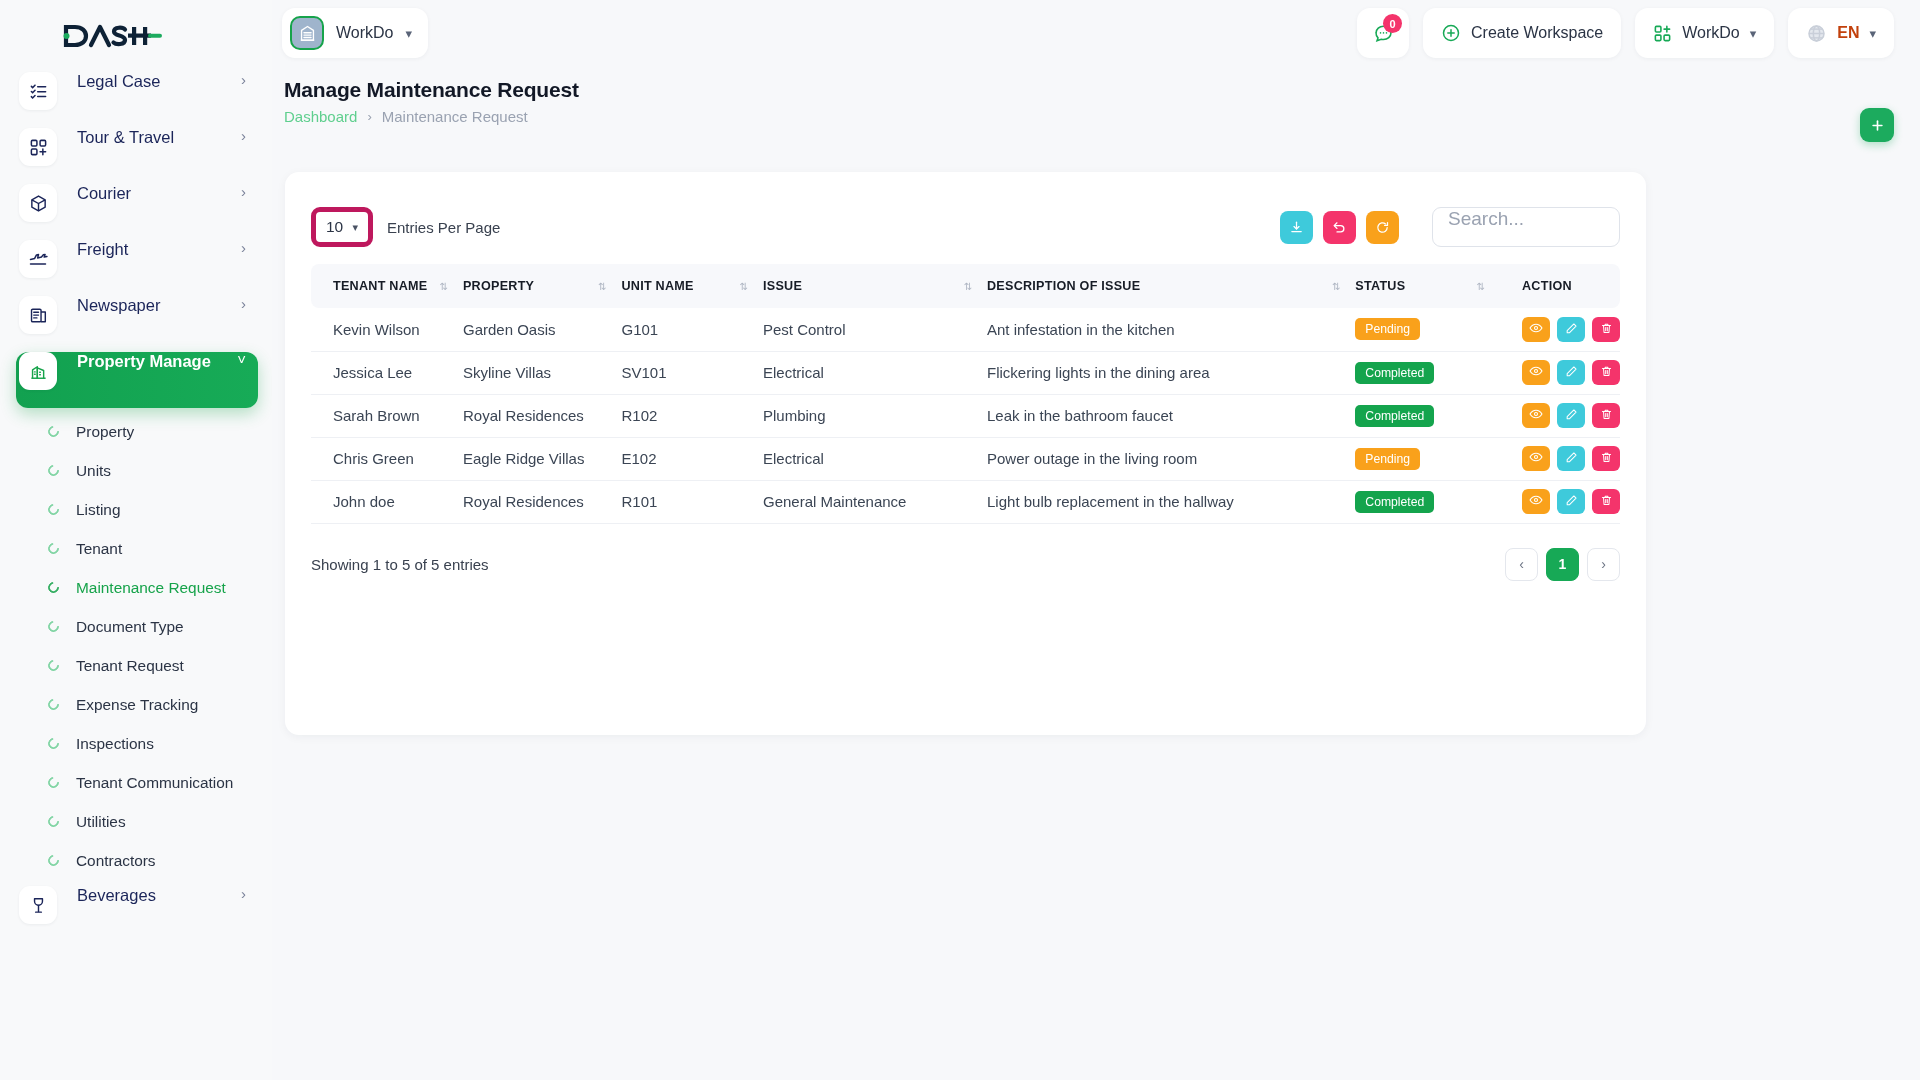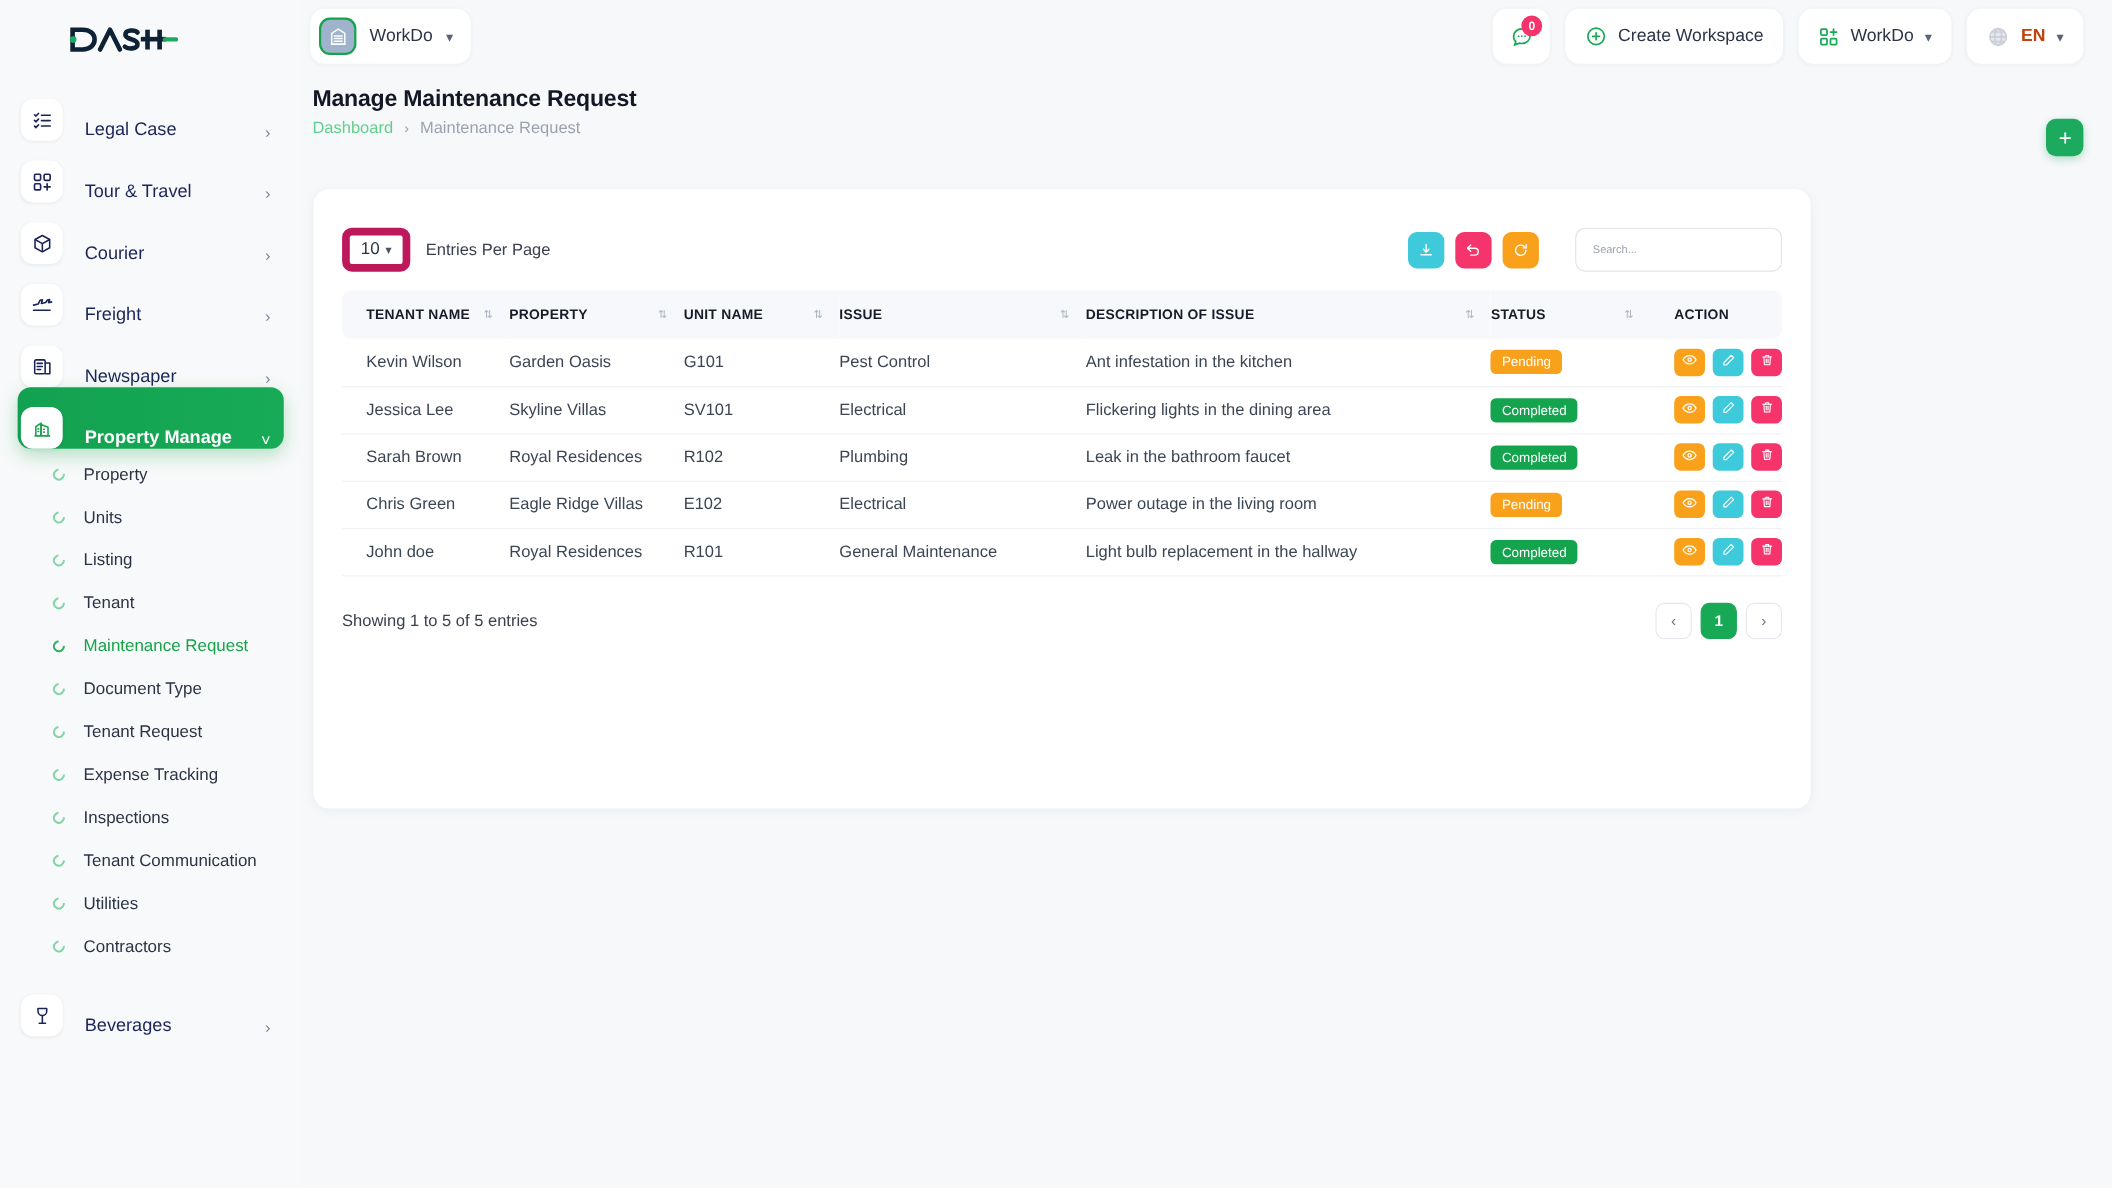--- a/index.html
+++ b/index.html
@@ -16,21 +16,21 @@
     width: 272px; height: 1080px;
     background: #f8f9fa;
     overflow: hidden;
   }
   .logo-wrap {
     height: 72px; display: flex; align-items: center;
     padding-left: 62px;
   }
   .nav-list { padding: 0 0 0 0; }
   .nav-item {
-    display: flex; align-items: flex-end;
+    display: flex; align-items: flex-start;
     height: 56px; margin: 0 14px 0 16px;
     border-radius: 12px; cursor: pointer;
     position: relative;
   }
   .nav-ico {
     width: 38px; height: 38px; min-width: 38px;
     background: #ffffff;
     border-radius: 11px;
     display: flex; align-items: center; justify-content: center;
     margin-left: 3px;
@@ -144,40 +144,40 @@
   
   #card {
     position: absolute; left: 285px; top: 172px;
     width: 1361px; height: 563px;
     background: #ffffff; border-radius: 14px;
     box-shadow: 0 2px 10px rgba(16,30,54,.05);
   }
   .card-inner { padding: 26px 26px 0 26px; }
   .toolbar { display: flex; align-items: center; height: 58px; }
   .sel-box {
-    width: 62px; height: 40px; border: 7px solid #be185d; border-radius: 9px;
+    width: 62px; height: 40px; border: 5px solid #be185d; border-radius: 9px;
     display: flex; align-items: center; justify-content: space-between;
     padding: 0 10px; font-size: 15.5px; color: #2b3445; cursor: pointer;
     background: #fff;
   }
   .epp-label { margin-left: 14px; font-size: 15px; color: #39414f; }
   .tool-right { margin-left: auto; display: flex; align-items: center; gap: 10px; }
   .sq-btn {
     width: 33px; height: 33px; border-radius: 8px;
     display: flex; align-items: center; justify-content: center;
     color: #fff; cursor: pointer;
   }
   .sq-cyan { background: #3ecadb; }
   .sq-pink { background: #f4346b; }
   .sq-orange { background: #f9a11b; }
   .search-box {
     width: 188px; height: 40px; margin-left: 23px;
     border: 1px solid #dfe3ea; border-radius: 9px;
-    display: flex; align-items: center; padding: 0 15px;
-    font-size: 10px; color: #9aa2b1; background: #fff;
+    display: flex; padding: 0 15px;
+    font-size: 19px; color: #9aa2b1; background: #fff;
   }
 
   
   table.dt { width: 100%; border-collapse: collapse; margin-top: 8px; }
   table.dt thead th {
     background: #f7f8fb;
     font-size: 12.6px; font-weight: 700; color: #171c26;
     letter-spacing: .25px; text-transform: uppercase;
     text-align: left; padding: 14px 0 14px 0; height: 44px;
     white-space: nowrap; position: relative;

